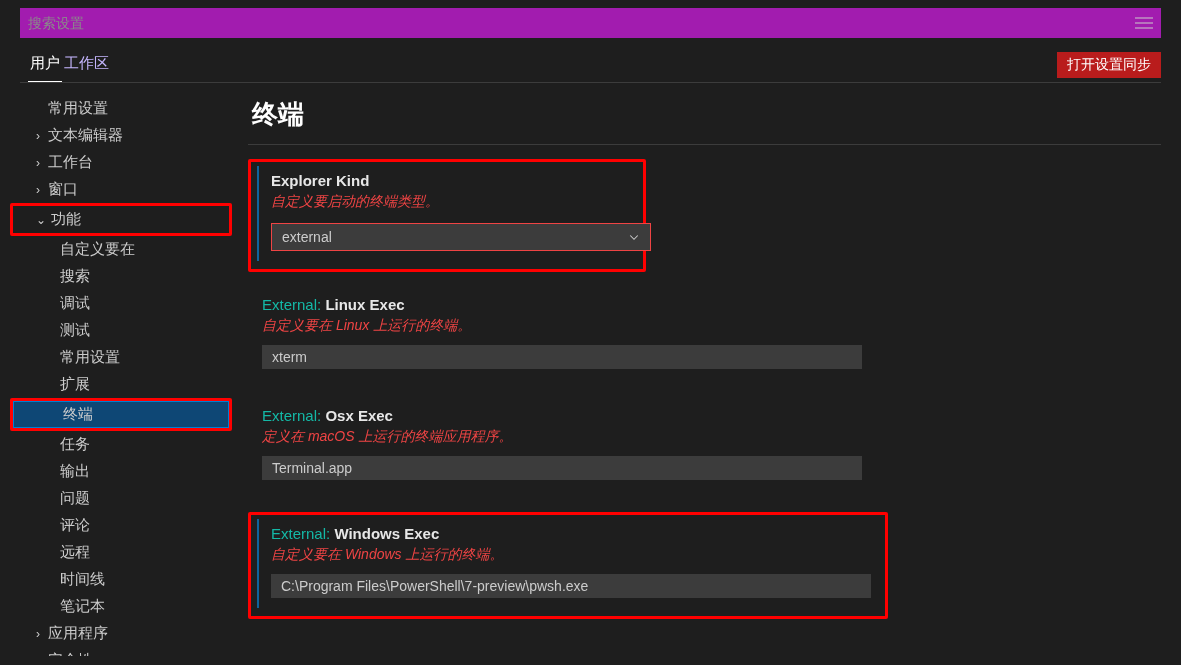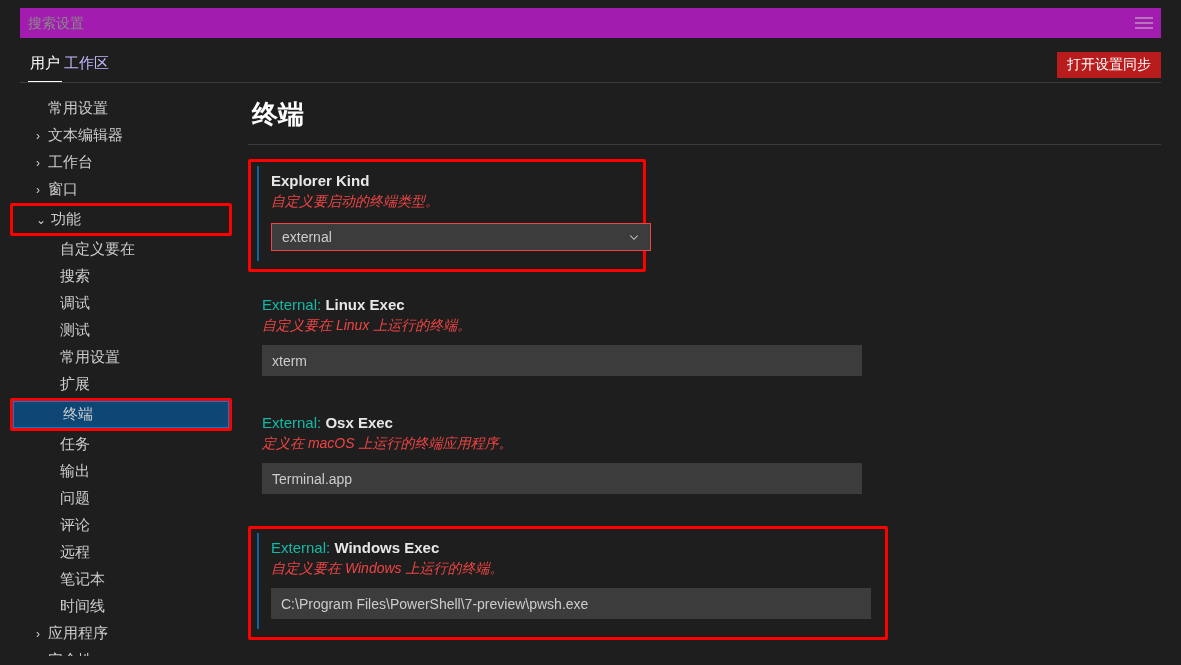--- a/index.html
+++ b/index.html
@@ -154,21 +154,21 @@
     align-items: center;
     padding: 0 10px;
     justify-content: space-between;
     cursor: pointer;
   }
   .text-input {
     margin-top: 10px;
     width: 600px;
     background: #3c3c3c;
     border: none;
-    height: 31px;
+    height: 24px;
     padding: 0 10px;
     color: #cccccc;
     font-size: 14px;
     outline: none;
   }
   .red-wrap-setting {
     padding: 4px 6px 8px 6px;
     margin-bottom: 18px;
   }
   .red-wrap-setting .setting { margin-bottom: 0; }
@@ -227,22 +227,22 @@
 
     <div class="red-box red-wrap-side">
       <div class="side-item sub selected" style="padding-left:50px">终端</div>
     </div>
 
     <div class="side-item sub">任务</div>
     <div class="side-item sub">输出</div>
     <div class="side-item sub">问题</div>
     <div class="side-item sub">评论</div>
     <div class="side-item sub">远程</div>
+    <div class="side-item sub">时间线</div>
     <div class="side-item sub">笔记本</div>
-    <div class="side-item sub">时间线</div>
 
     <div class="side-item expandable">
       <span class="chev">›</span>
       <span>应用程序</span>
     </div>
     <div class="side-item expandable">
       <span class="chev">›</span>
       <span>安全性</span>
     </div>
   </div>

